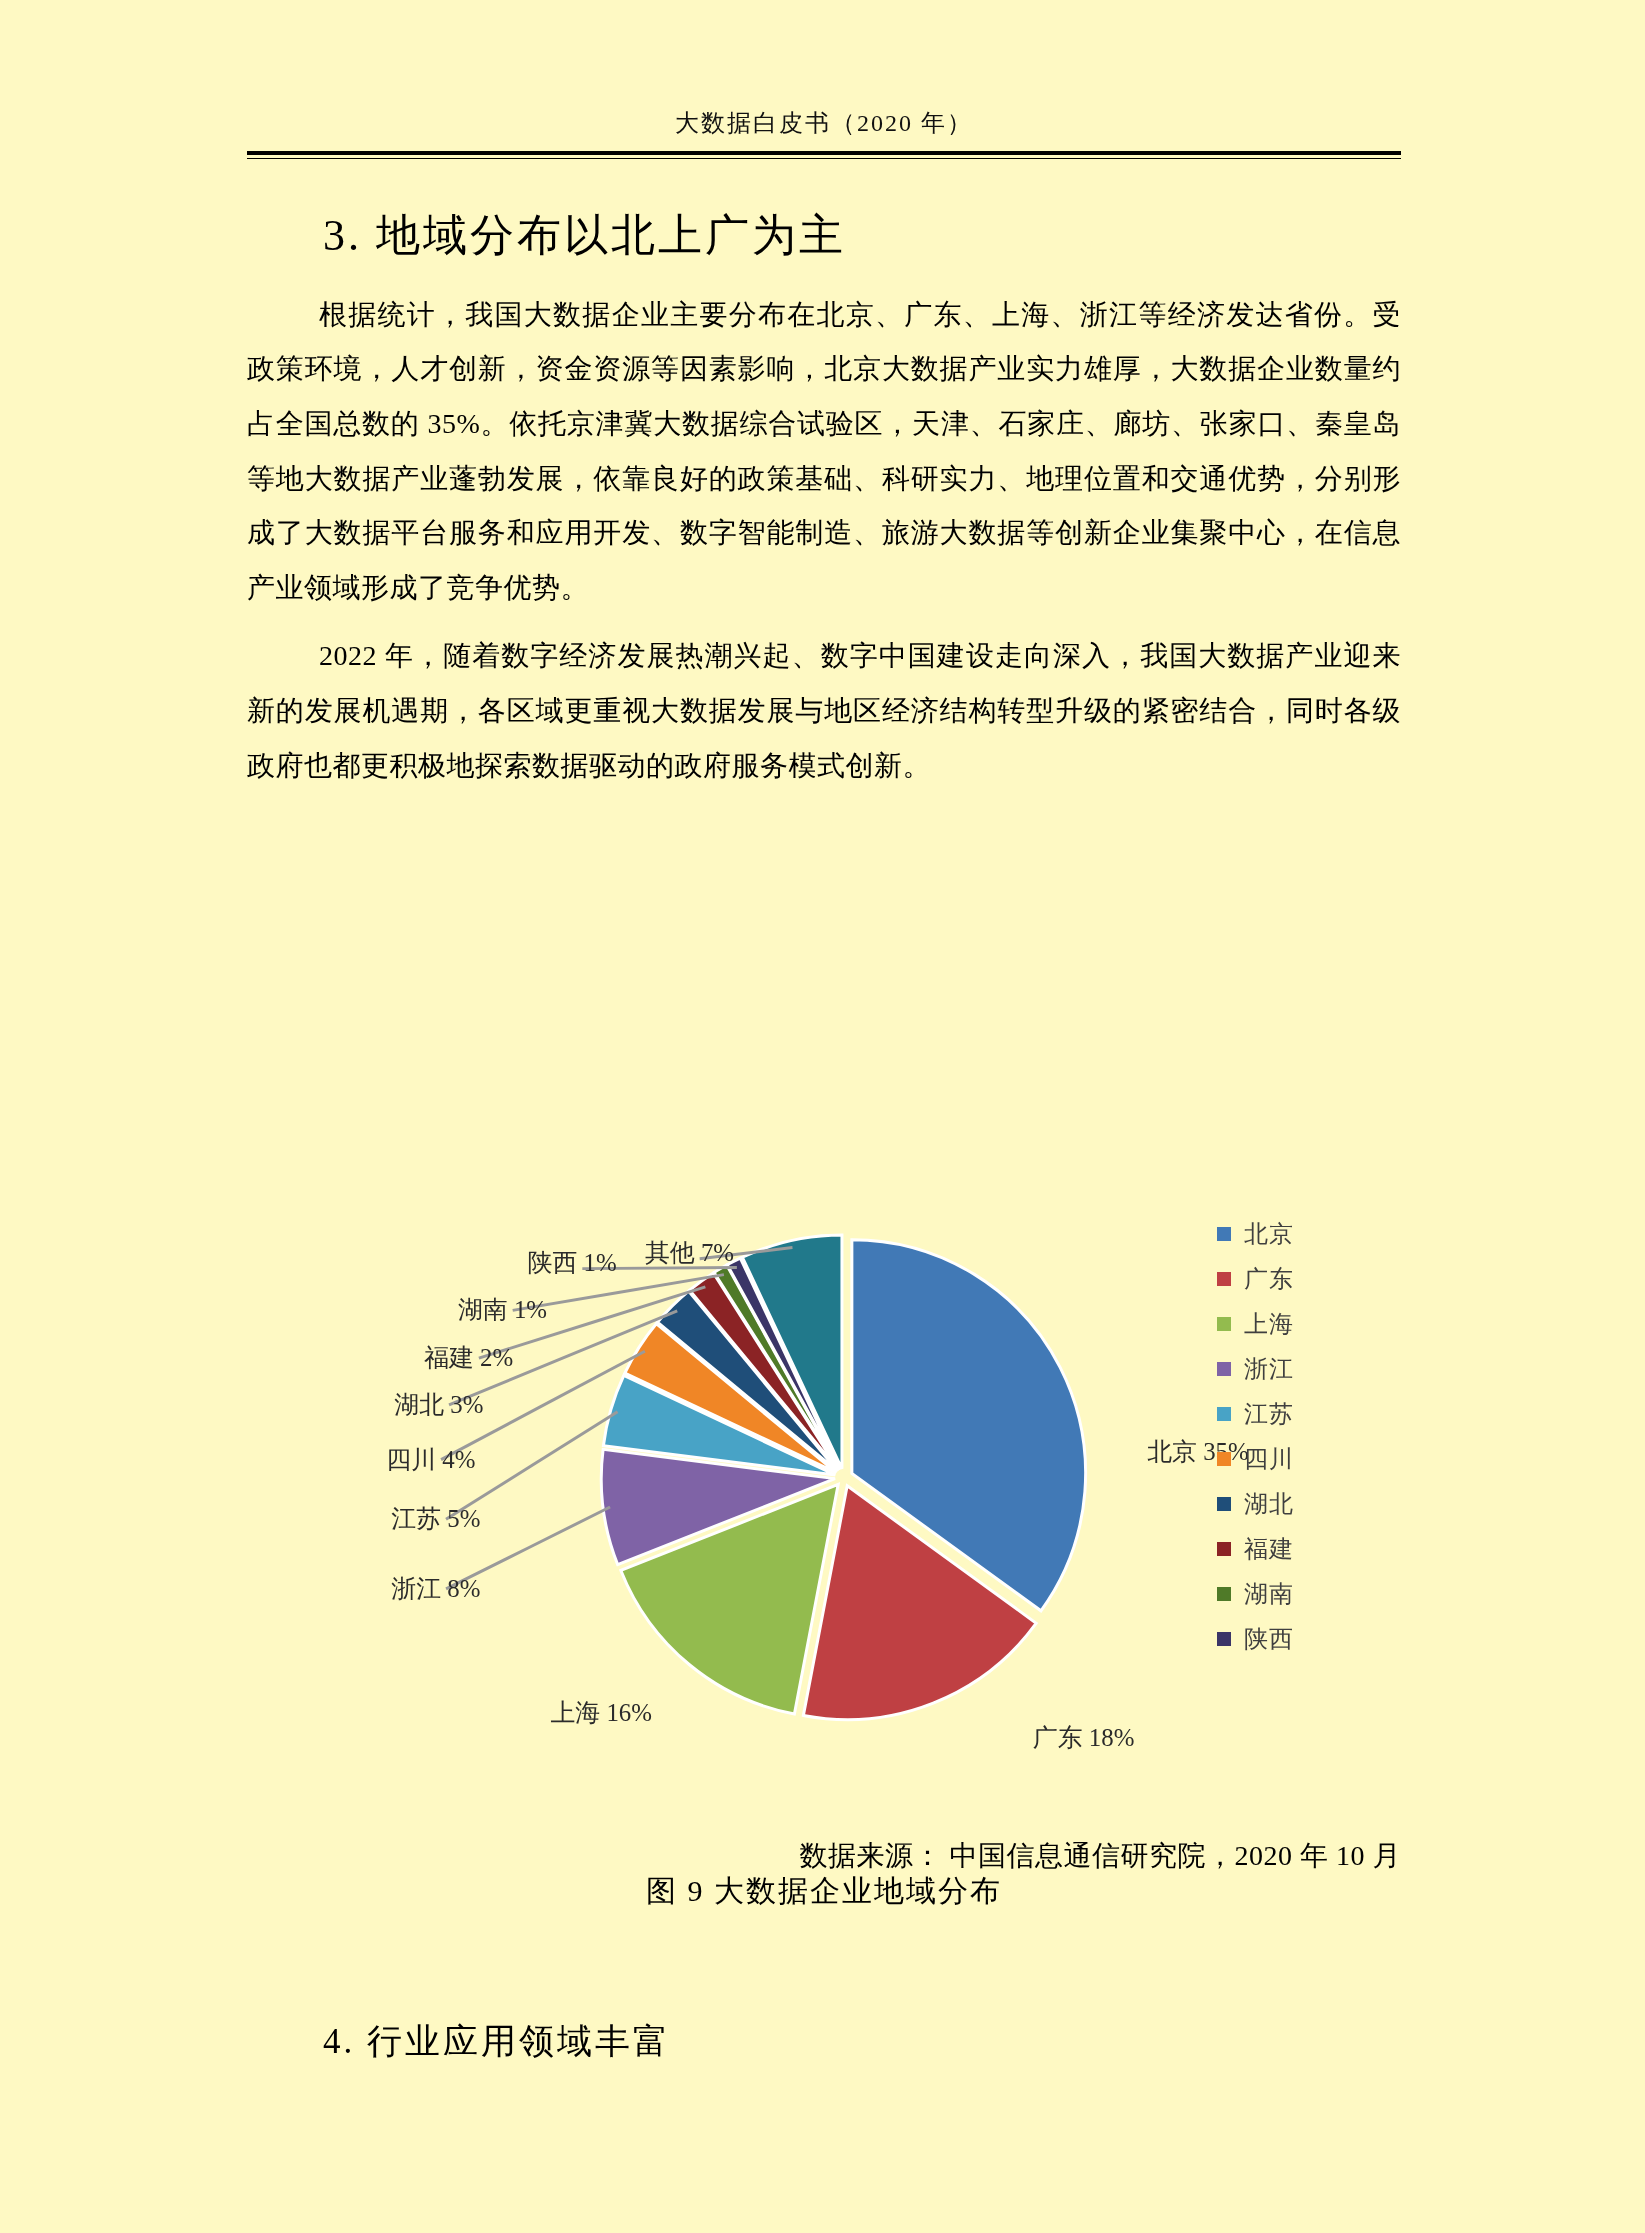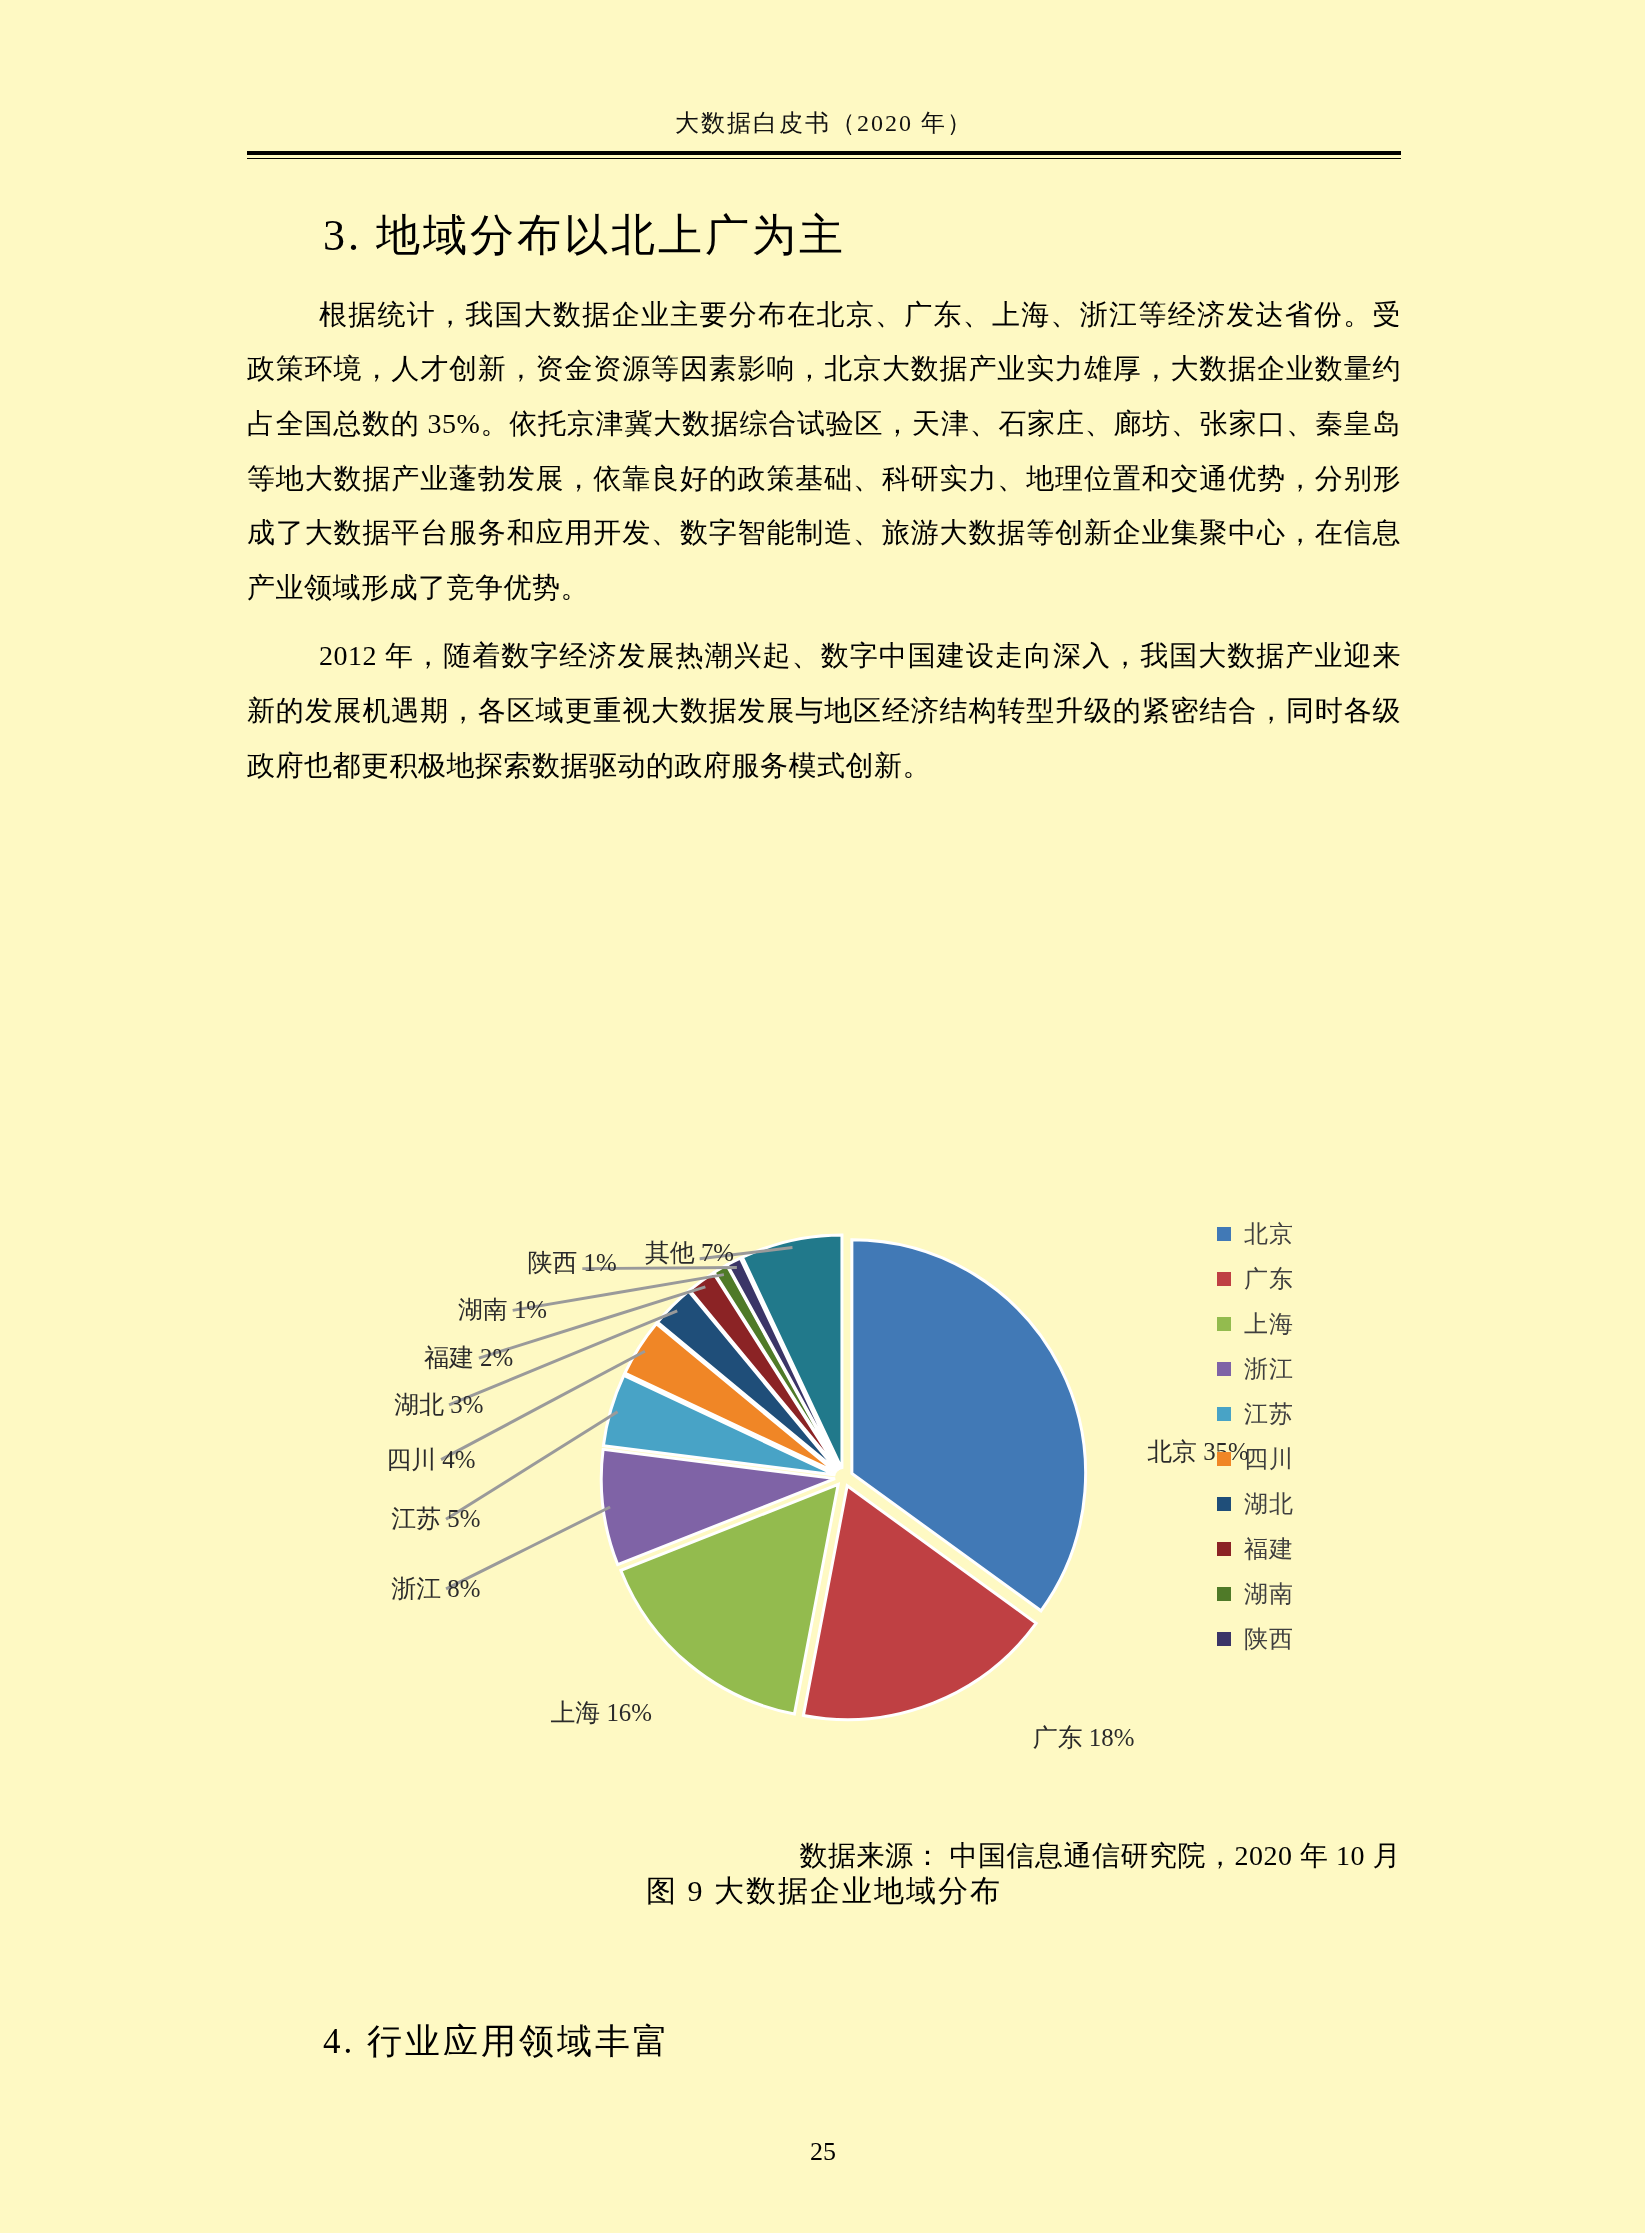--- a/index.html
+++ b/index.html
@@ -173,21 +173,21 @@
 
   <div class="header">
     <div class="header-title">大数据白皮书（2020 年）</div>
   </div>
   <div class="header-rule"></div>
   <div class="header-rule-thin"></div>
 
   <div class="content">
     <h3 class="h3">3. 地域分布以北上广为主</h3>
     <p class="para">根据统计，我国大数据企业主要分布在北京、广东、上海、浙江等经济发达省份。受政策环境，人才创新，资金资源等因素影响，北京大数据产业实力雄厚，大数据企业数量约占全国总数的 35%。依托京津冀大数据综合试验区，天津、石家庄、廊坊、张家口、秦皇岛等地大数据产业蓬勃发展，依靠良好的政策基础、科研实力、地理位置和交通优势，分别形成了大数据平台服务和应用开发、数字智能制造、旅游大数据等创新企业集聚中心，在信息产业领域形成了竞争优势。</p>
-    <p class="para">2012 年，随着数字经济发展热潮兴起、数字中国建设走向深入，我国大数据产业迎来新的发展机遇期，各区域更重视大数据发展与地区经济结构转型升级的紧密结合，同时各级政府也都更积极地探索数据驱动的政府服务模式创新。</p>
+    <p class="para">2022 年，随着数字经济发展热潮兴起、数字中国建设走向深入，我国大数据产业迎来新的发展机遇期，各区域更重视大数据发展与地区经济结构转型升级的紧密结合，同时各级政府也都更积极地探索数据驱动的政府服务模式创新。</p>
   </div>
 
   <div class="figure">
     <div class="chart-wrap">
       <svg class="chart-svg" id="pie-svg" width="1154" height="557" viewBox="0 0 1160 560">
           <path d="M 608.0190587176953 275.91408550234405 L 608.0190587176953 40.91408550234405 A 235 235 0 0 1 798.138052395808 414.0436197910752 Z" fill="#4179b6" stroke="#ffffff" stroke-width="3"></path>
           <path d="M 603.3131209741621 288.36798837299426 L 793.4321146522748 426.4975226617254 A 235 235 0 0 1 559.2785120465169 519.2054922942361 Z" fill="#bf4043" stroke="#ffffff" stroke-width="3"></path>
           <path d="M 594.2631840922618 286.9346191849821 L 550.2285751646166 517.772123106224 A 235 235 0 0 1 375.7657099085228 373.4438890658816 Z" fill="#93bb4e" stroke="#ffffff" stroke-width="3"></path>
           <path d="M 591.0709676881697 281.1279991020787 L 372.57349350443076 367.6372689829782 A 235 235 0 0 1 357.9240128792674 251.67468921446732 Z" fill="#7f63a6" stroke="#ffffff" stroke-width="3"></path>
           <path d="M 591.3573568289075 277.4890800456469 L 358.21040202000523 248.03577015803552 A 235 235 0 0 1 378.7229994993929 177.43094652785493 Z" fill="#48a3c6" stroke="#ffffff" stroke-width="3"></path>
@@ -258,16 +258,15 @@
             <span class="legend-swatch" style="background: rgb(59, 53, 103);"></span>
             <span class="legend-label">陕西</span>
           </div>
         </div>
     </div>
   </div>
 
   <div class="source">数据来源：  中国信息通信研究院，2020 年 10 月</div>
   <div class="fig-caption">图 9   大数据企业地域分布</div>
   <div class="h3-next">4. 行业应用领域丰富</div>
-  <div class="page-number">25</div>
 
 </div>
 
 
 </body></html>

